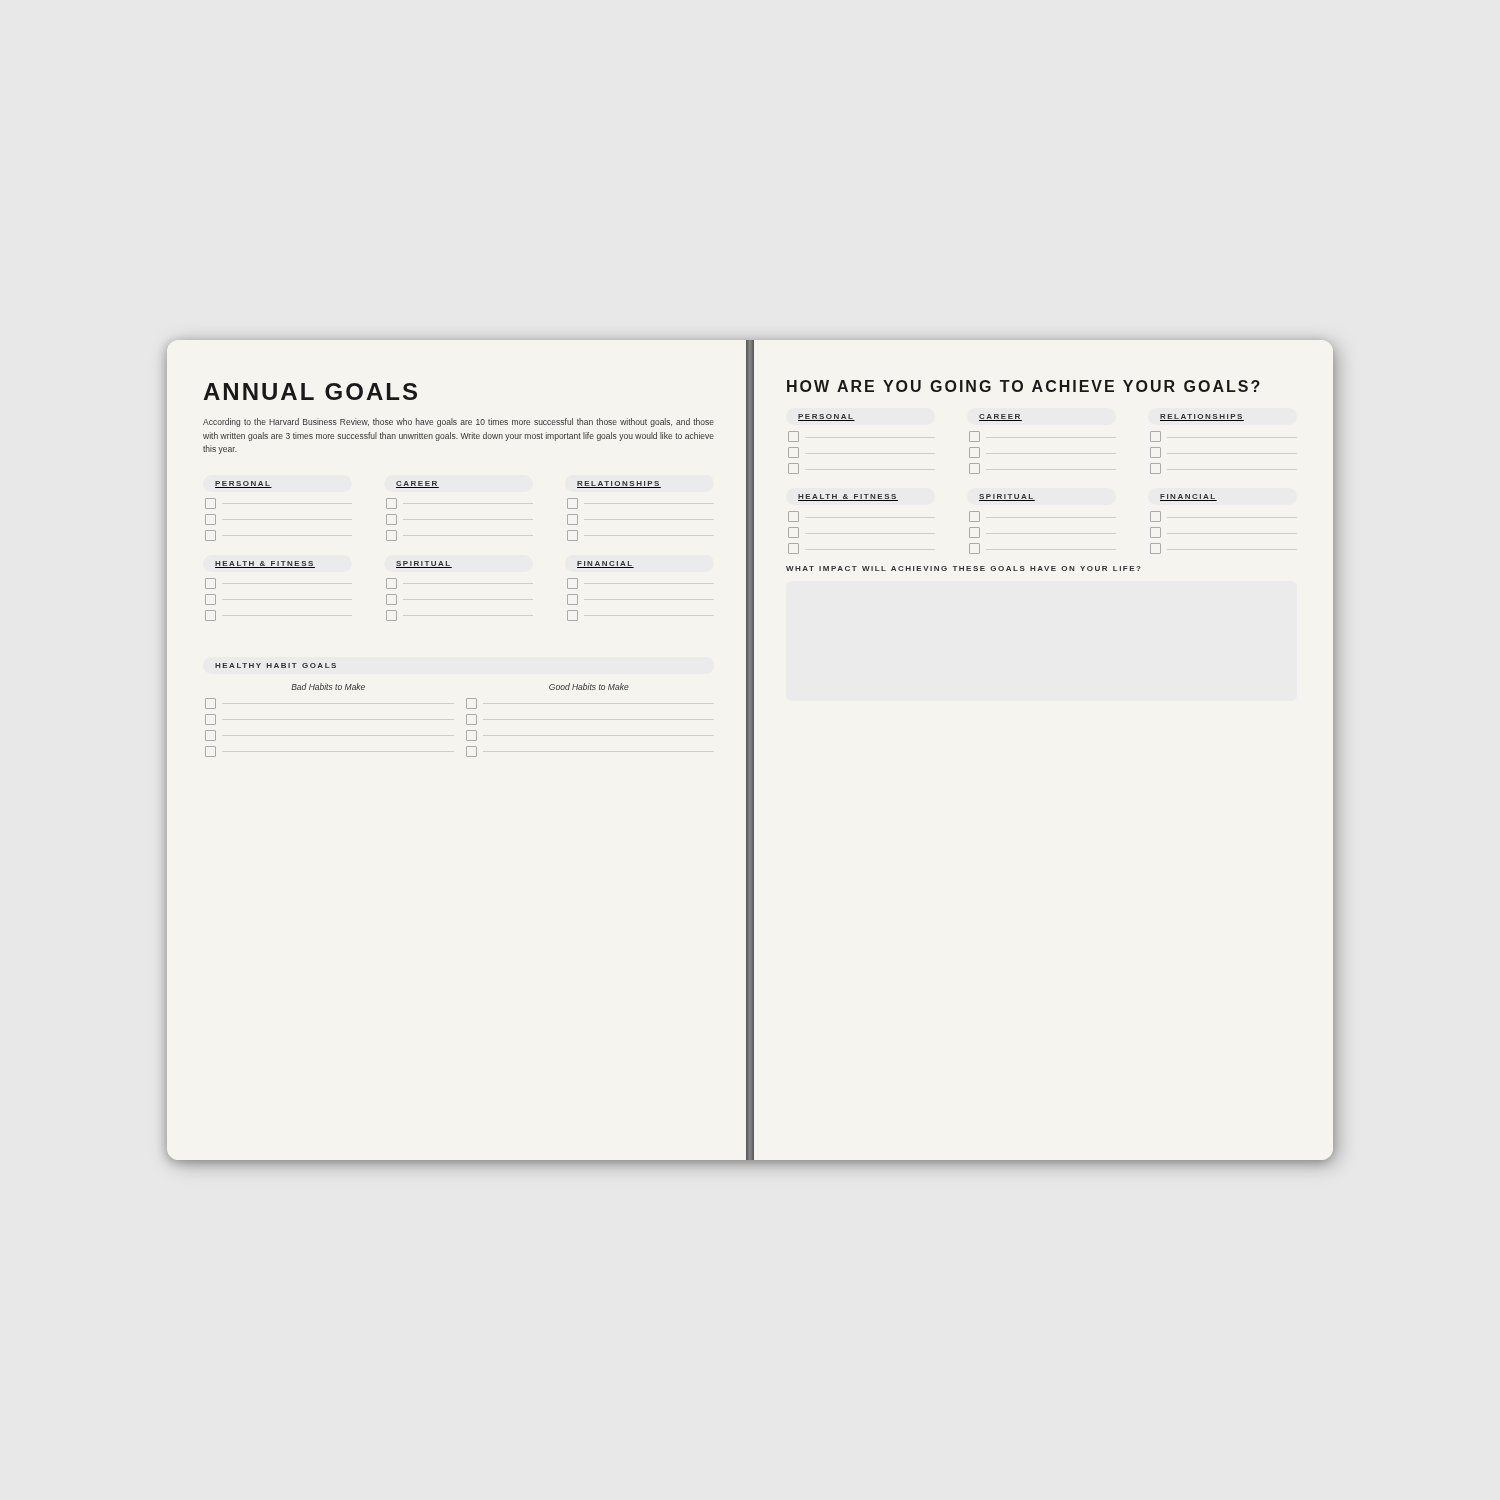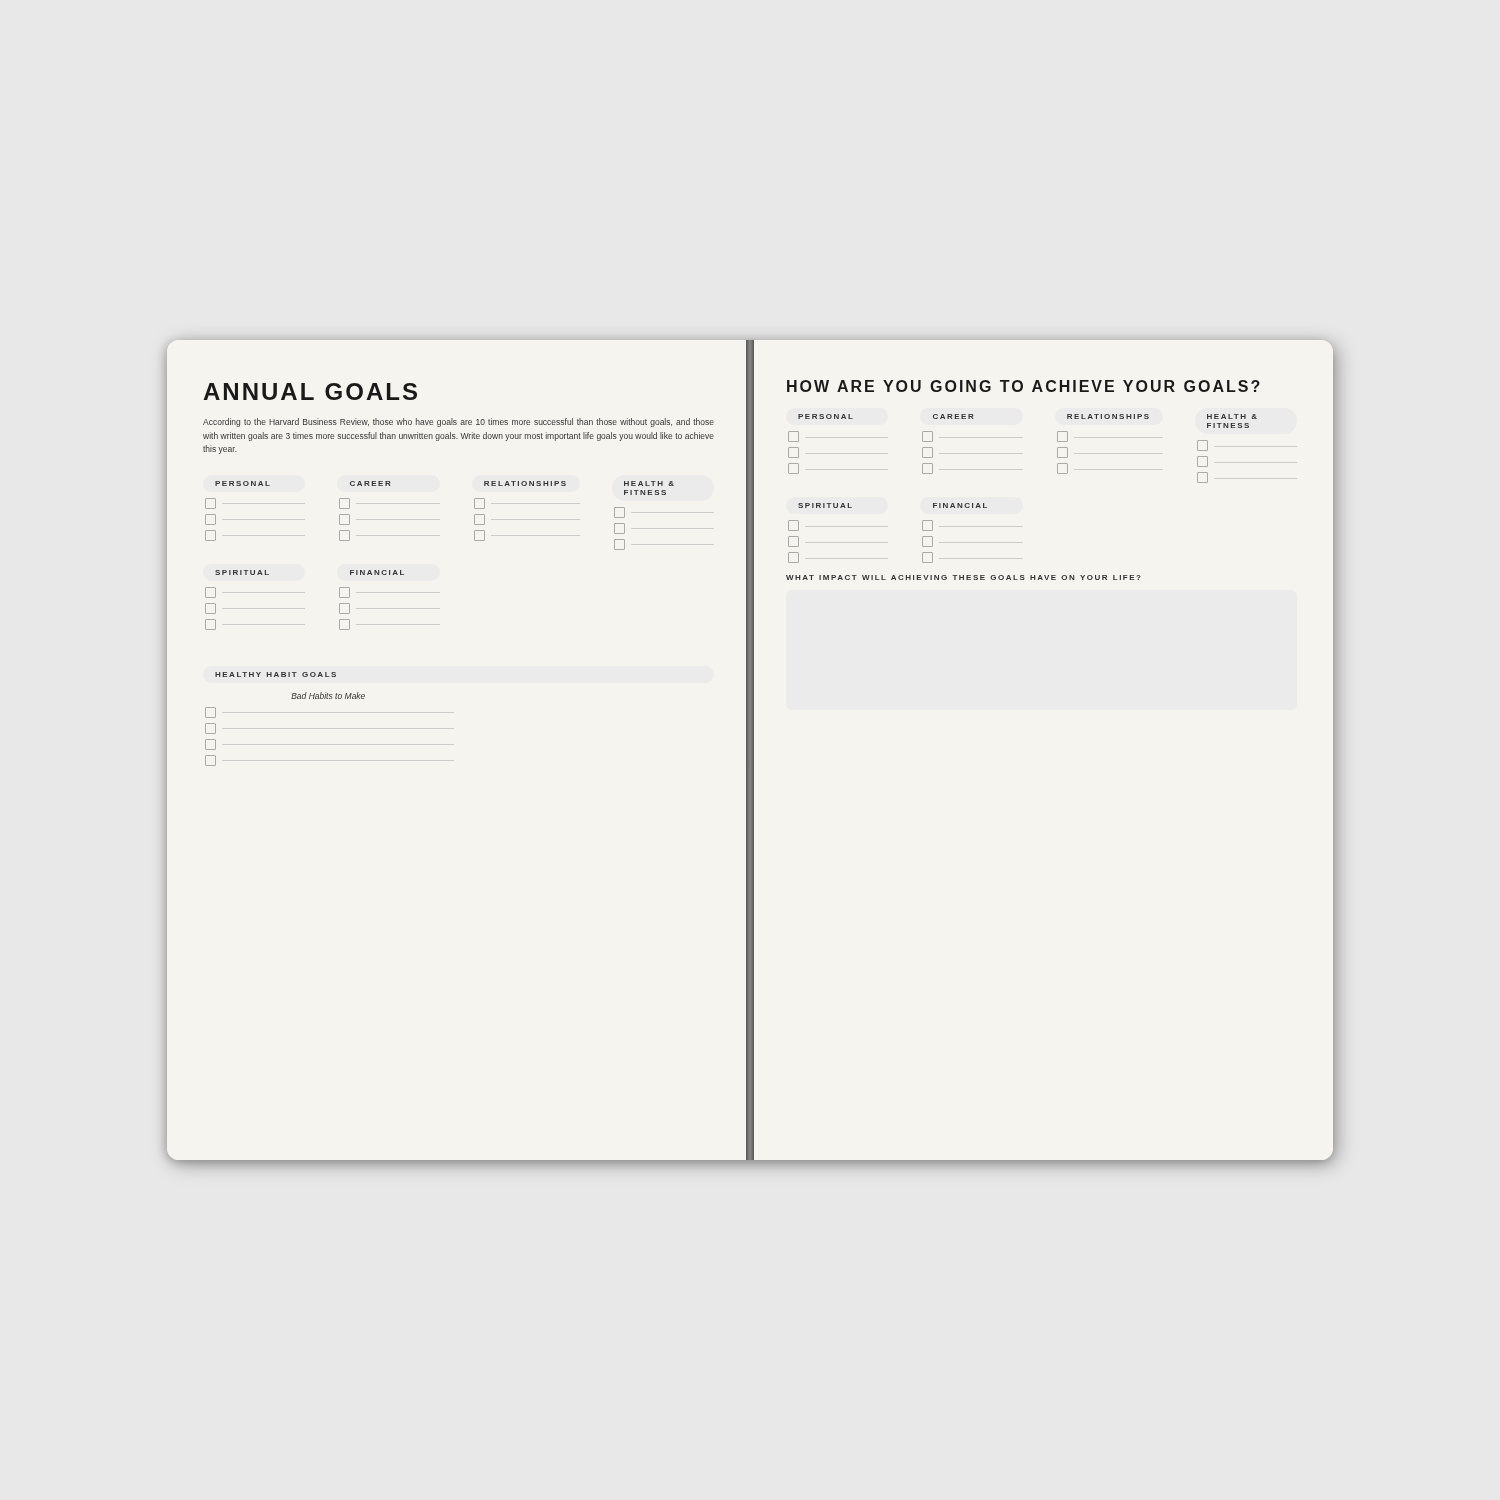--- a/index.html
+++ b/index.html
@@ -76,22 +76,23 @@
       font-size: 8.5px;
       line-height: 1.6;
       color: #333;
       text-align: justify;
       margin-bottom: 18px;
     }
 
     
     .categories-grid {
       display: grid;
-      grid-template-columns: 1fr 1fr 1fr 1fr;
+      grid-template-columns: 1fr 1fr 1fr;
       gap: 14px 32px;
+      text-decoration: underline;
     }
 
     .category-section {
       display: flex;
       flex-direction: column;
     }
 
     .category-label {
       background: #ebebeb;
       border-radius: 20px;
@@ -334,20 +335,41 @@
             <div class="checkbox-row">
                 <div class="checkbox"></div>
                 <div class="line"></div>
               </div>
             <div class="checkbox-row">
                 <div class="checkbox"></div>
                 <div class="line"></div>
               </div>
           </div>
         </div>
+        <div>
+          <div class="habit-col-label">Good Habits to Make</div>
+          <div class="checkbox-lines">
+            <div class="checkbox-row">
+                <div class="checkbox"></div>
+                <div class="line"></div>
+              </div>
+            <div class="checkbox-row">
+                <div class="checkbox"></div>
+                <div class="line"></div>
+              </div>
+            <div class="checkbox-row">
+                <div class="checkbox"></div>
+                <div class="line"></div>
+              </div>
+            <div class="checkbox-row">
+                <div class="checkbox"></div>
+                <div class="line"></div>
+              </div>
+          </div>
+        </div>
       </div>
     </div>
   </div>
 
   <div class="page page-right">
     <h2 class="page-subtitle" style="font-size:16px; font-weight:700; letter-spacing:2px;">HOW ARE YOU GOING TO ACHIEVE YOUR GOALS?</h2>
 
     <div class="categories-grid">
 
       <div class="category-section">

